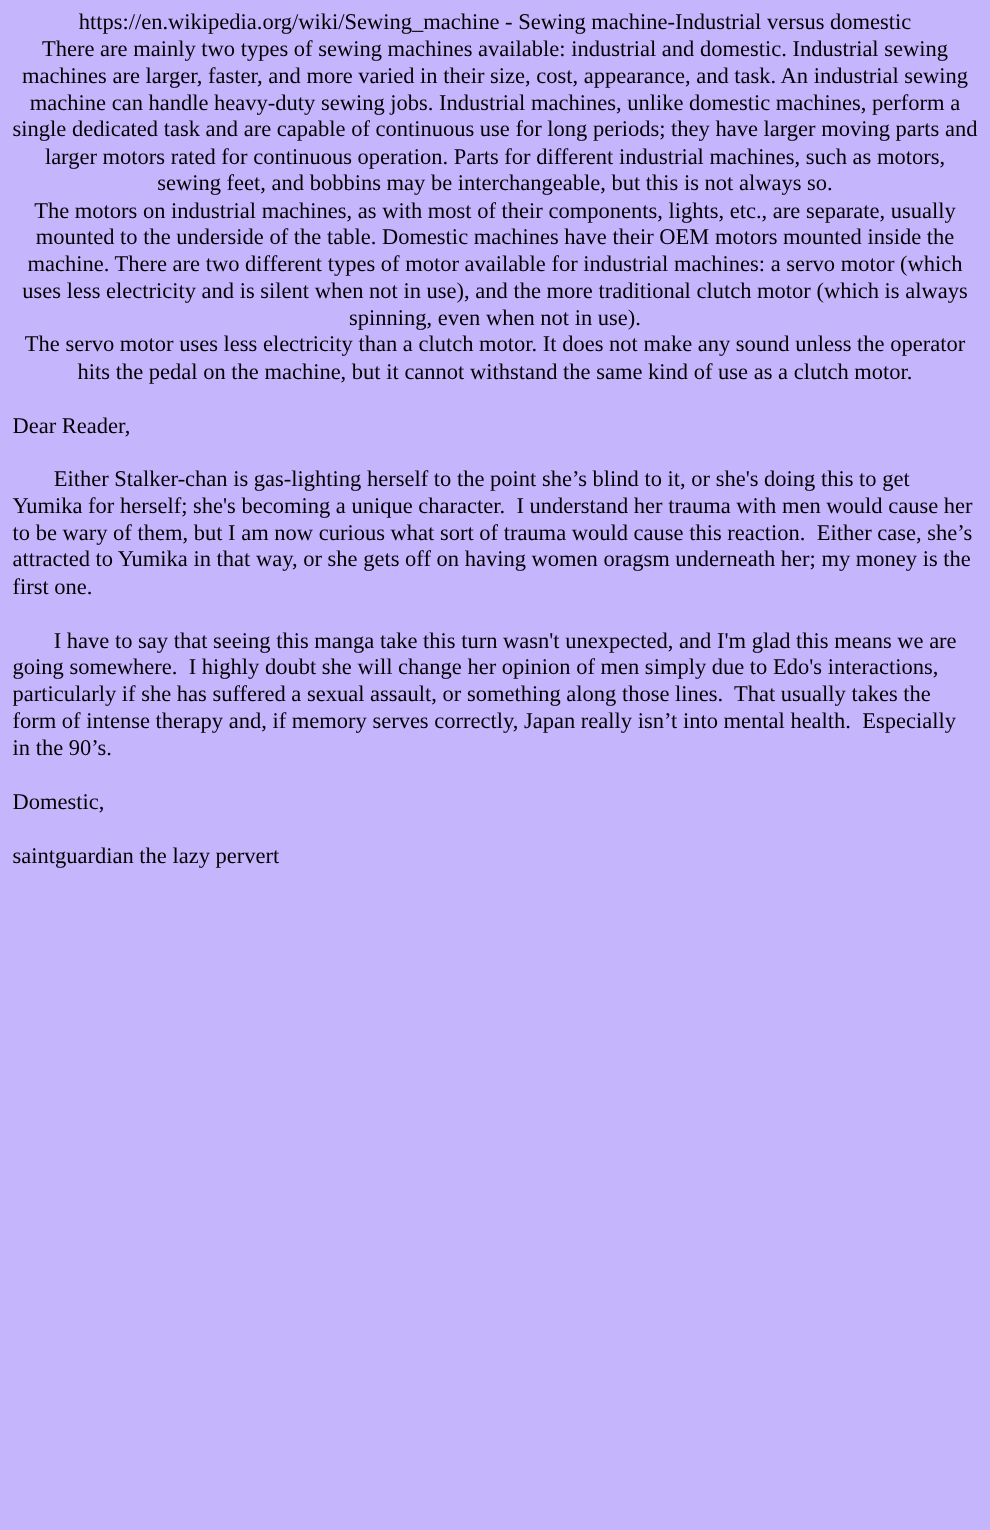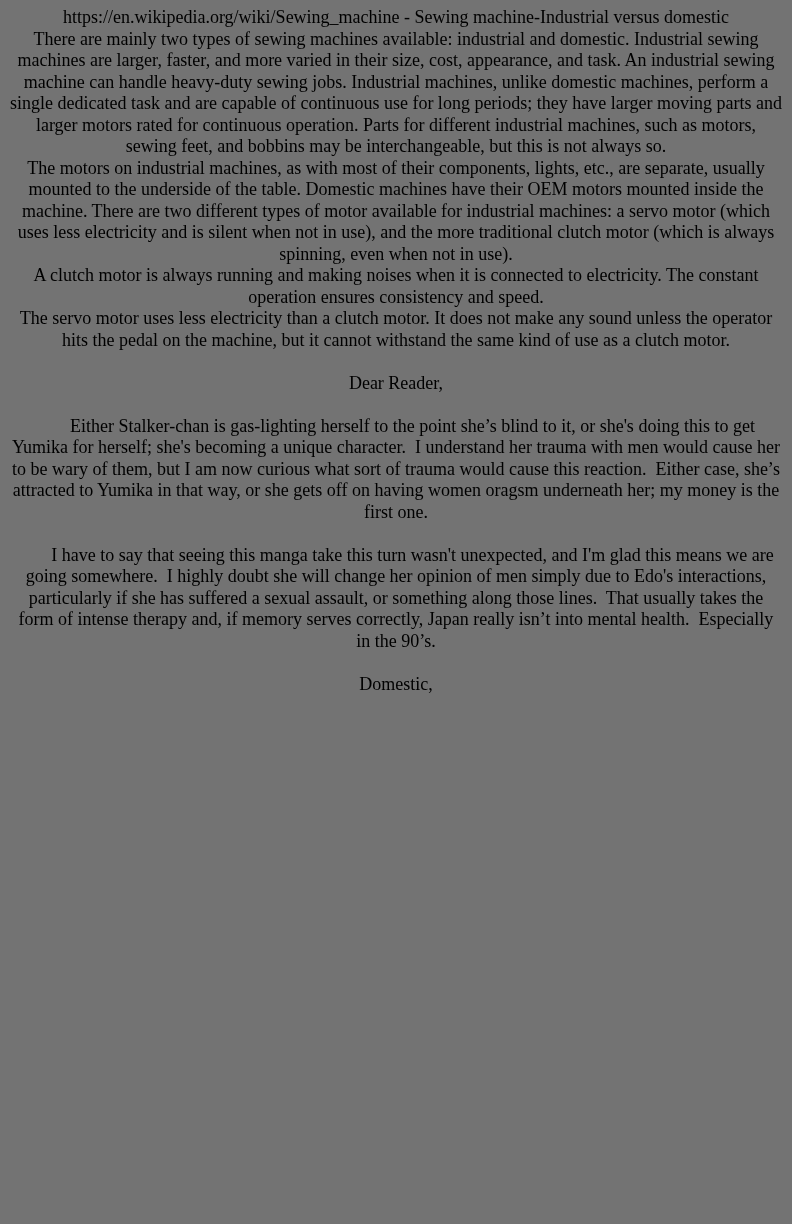--- a/index.html
+++ b/index.html
@@ -5,36 +5,36 @@
   html, body {
     margin: 0;
     padding: 0;
     background: #ffffff;
   }
   .page {
     position: relative;
     width: 792px;
     height: 1224px;
     box-sizing: border-box;
-    background: #737373;
+    background: #c4b5fd;
     color: #000000;
     font-family: "Liberation Serif", "DejaVu Serif", serif;
     font-size: 18px;
     line-height: 21.5px;
     padding: 7px 10px 0 10px;
     overflow: hidden;
   }
   .quote-block {
     text-align: center;
   }
   .quote-block p {
     margin: 0;
   }
   .letter-block {
-    text-align: center;
+    text-align: left;
   }
   .letter-block p {
     margin: 0;
     white-space: pre-wrap;
   }
   .salutation,
   .body-para,
   .closing,
   .sig-name {
     margin-top: 21.5px !important;
@@ -45,24 +45,24 @@
 </style>
 </head>
 <body>
 
 <div class="page">
 
   <div class="quote-block">
     <p>https://en.wikipedia.org/wiki/Sewing_machine - Sewing machine-Industrial versus domestic</p>
     <p>There are mainly two types of sewing machines available: industrial and domestic. Industrial sewing machines are larger, faster, and more varied in their size, cost, appearance, and task. An industrial sewing machine can handle heavy-duty sewing jobs. Industrial machines, unlike domestic machines, perform a single dedicated task and are capable of continuous use for long periods; they have larger moving parts and larger motors rated for continuous operation. Parts for different industrial machines, such as motors, sewing feet, and bobbins may be interchangeable, but this is not always so.</p>
     <p>The motors on industrial machines, as with most of their components, lights, etc., are separate, usually mounted to the underside of the table. Domestic machines have their OEM motors mounted inside the machine. There are two different types of motor available for industrial machines: a servo motor (which uses less electricity and is silent when not in use), and the more traditional clutch motor (which is always spinning, even when not in use).</p>
-    <p>A clutch motor is always running and making noises when it is connected to electricity. The constant operation ensures consistency and speed.</p>
     <p>The servo motor uses less electricity than a clutch motor. It does not make any sound unless the operator hits the pedal on the machine, but it cannot withstand the same kind of use as a clutch motor.</p>
   </div>
 
   <div class="letter-block">
     <p class="salutation">Dear Reader,</p>
     <p class="body-para">Either Stalker-chan is gas-lighting herself to the point she’s blind to it, or she's doing this to get Yumika for herself; she's becoming a unique character.  I understand her trauma with men would cause her to be wary of them, but I am now curious what sort of trauma would cause this reaction.  Either case, she’s attracted to Yumika in that way, or she gets off on having women oragsm underneath her; my money is the first one.</p>
     <p class="body-para">I have to say that seeing this manga take this turn wasn't unexpected, and I'm glad this means we are going somewhere.  I highly doubt she will change her opinion of men simply due to Edo's interactions, particularly if she has suffered a sexual assault, or something along those lines.  That usually takes the form of intense therapy and, if memory serves correctly, Japan really isn’t into mental health.  Especially in the 90’s.</p>
     <p class="closing">Domestic,</p>
+    <p class="sig-name">saintguardian the lazy pervert</p>
   </div>
 
 </div>
 
 </body></html>

